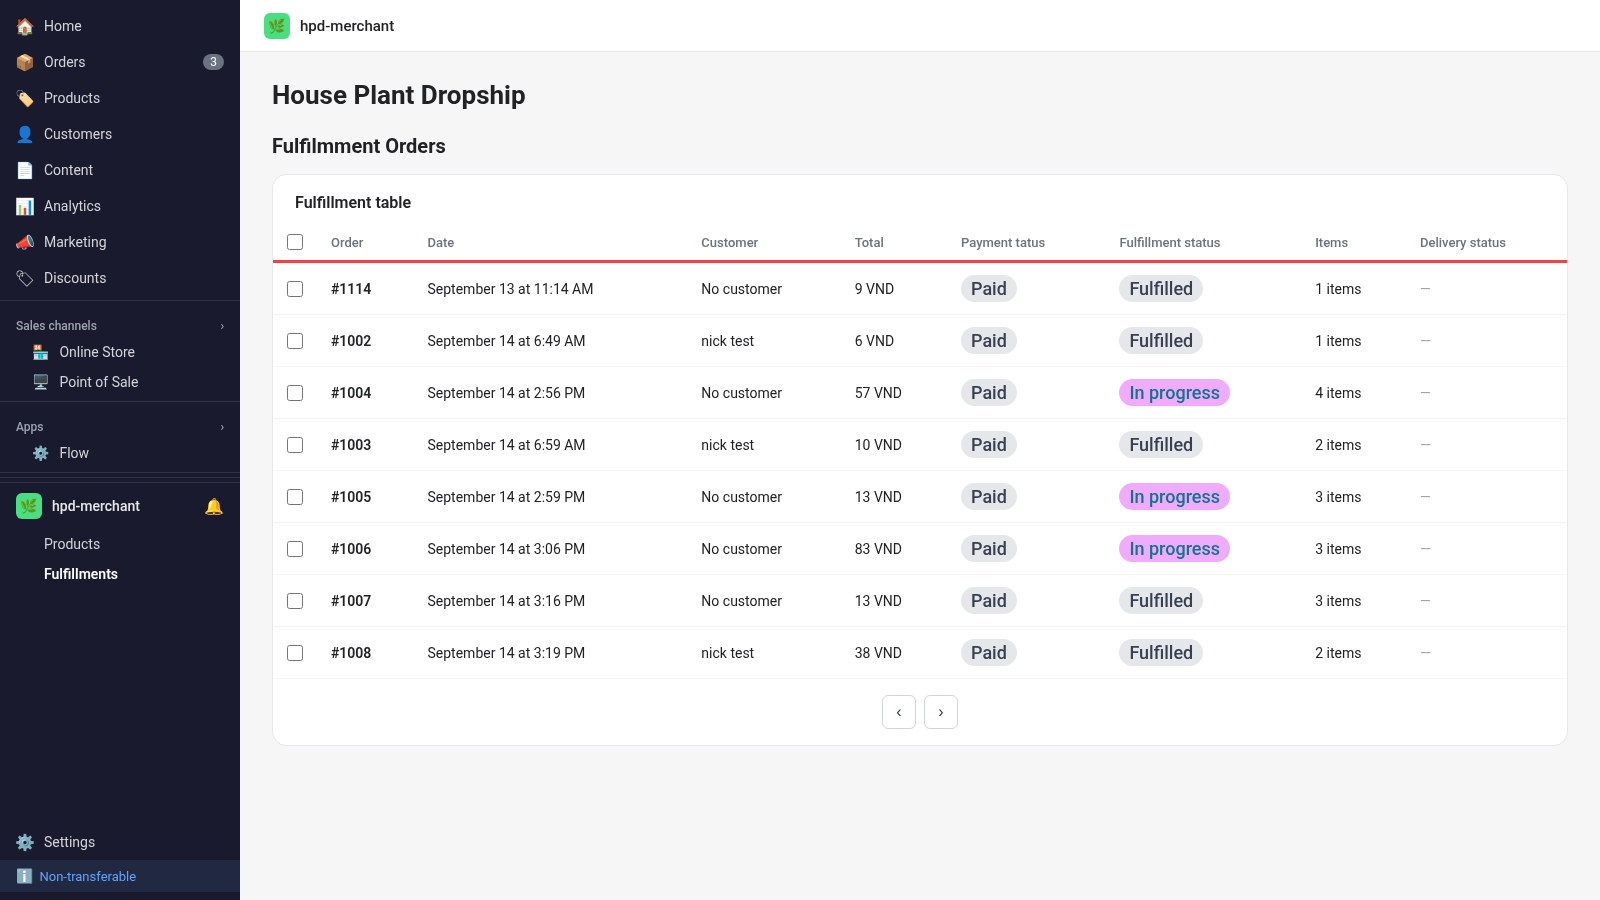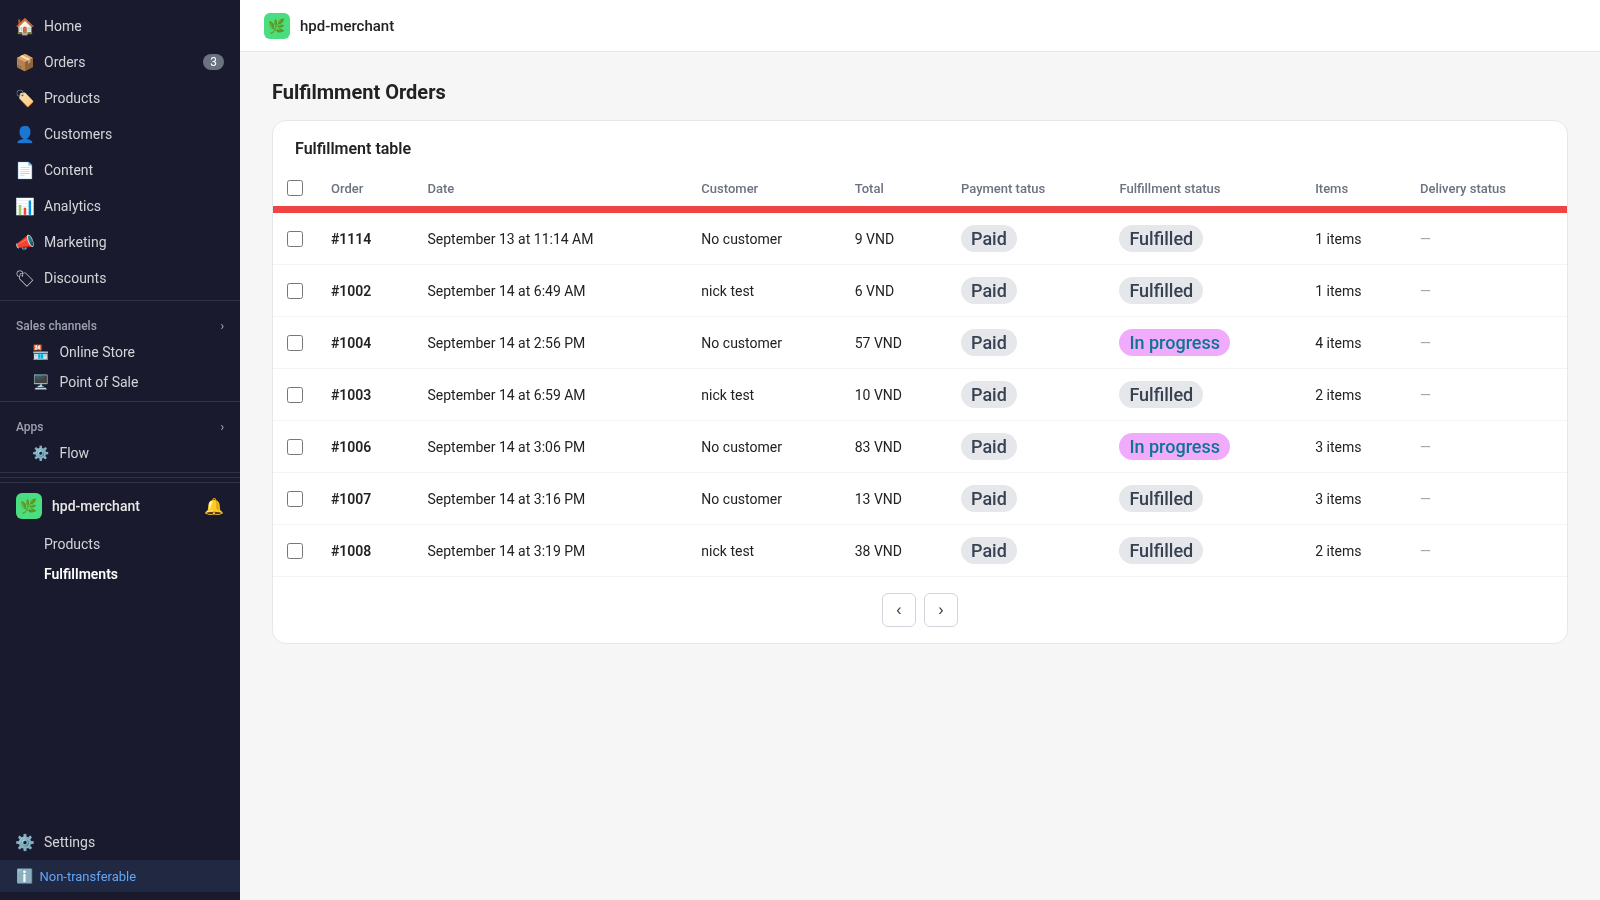--- a/index.html
+++ b/index.html
@@ -36,21 +36,21 @@
     .section-title { font-size: 20px; font-weight: 700; color: #202223; margin-bottom: 16px; }
 
     
     .card { background: #fff; border-radius: 14px; border: 1px solid #e5e7eb; overflow: hidden; }
     .card-header { padding: 18px 22px 12px; }
     .card-title { font-size: 16px; font-weight: 600; color: #202223; }
 
     
     .table-wrapper { overflow-x: auto; }
     table { width: 100%; border-collapse: collapse; }
-    thead tr { border-bottom: 7px solid #ef4444; background: #fff; }
+    thead tr { border-bottom: 3px solid #ef4444; background: #fff; }
     thead th { padding: 10px 14px; text-align: left; font-size: 13px; font-weight: 500; color: #6b7280; white-space: nowrap; }
     thead th:first-child { width: 44px; }
     tbody tr { border-bottom: 1px solid #f3f4f6; }
     tbody td { padding: 12px 14px; font-size: 14px; color: #202223; white-space: nowrap; }
     tbody td:first-child { width: 44px; }
 
     .checkbox-cell { display: flex; align-items: center; justify-content: center; }
     input[type="checkbox"] { width: 16px; height: 16px; cursor: pointer; accent-color: #2563eb; }
 
     .order-id { font-weight: 600; color: #202223; }
@@ -163,20 +163,21 @@
 </nav>
 
 <div class="main">
 
   <div class="top-bar">
     <div class="merchant-icon">🌿</div>
     <span class="merchant-name">hpd-merchant</span>
   </div>
 
   <div class="content-area">
+    <h1 class="page-title">House Plant Dropship</h1>
     <h2 class="section-title">Fulfilmment Orders</h2>
 
     <div class="card">
       <div class="card-header">
         <span class="card-title">Fulfillment table</span>
       </div>
 
       <div class="table-wrapper">
         <table>
           <thead>
@@ -256,20 +257,35 @@
       <td><span class="badge badge-fulfilled">Fulfilled</span></td>
       <td>2 items</td>
       <td class="dash-cell">—</td>
     </tr>
               <tr>
       <td>
         <div class="checkbox-cell">
           <input type="checkbox" style="">
         </div>
       </td>
+      <td class="order-id">#1005</td>
+      <td>September 14 at 2:59 PM</td>
+      <td>No customer</td>
+      <td class="total-cell">13 VND</td>
+      <td><span class="badge badge-paid">Paid</span></td>
+      <td><span class="badge badge-inprogress">In progress</span></td>
+      <td>3 items</td>
+      <td class="dash-cell">—</td>
+    </tr>
+              <tr>
+      <td>
+        <div class="checkbox-cell">
+          <input type="checkbox" style="">
+        </div>
+      </td>
       <td class="order-id">#1006</td>
       <td>September 14 at 3:06 PM</td>
       <td>No customer</td>
       <td class="total-cell">83 VND</td>
       <td><span class="badge badge-paid">Paid</span></td>
       <td><span class="badge badge-inprogress">In progress</span></td>
       <td>3 items</td>
       <td class="dash-cell">—</td>
     </tr>
               <tr>

